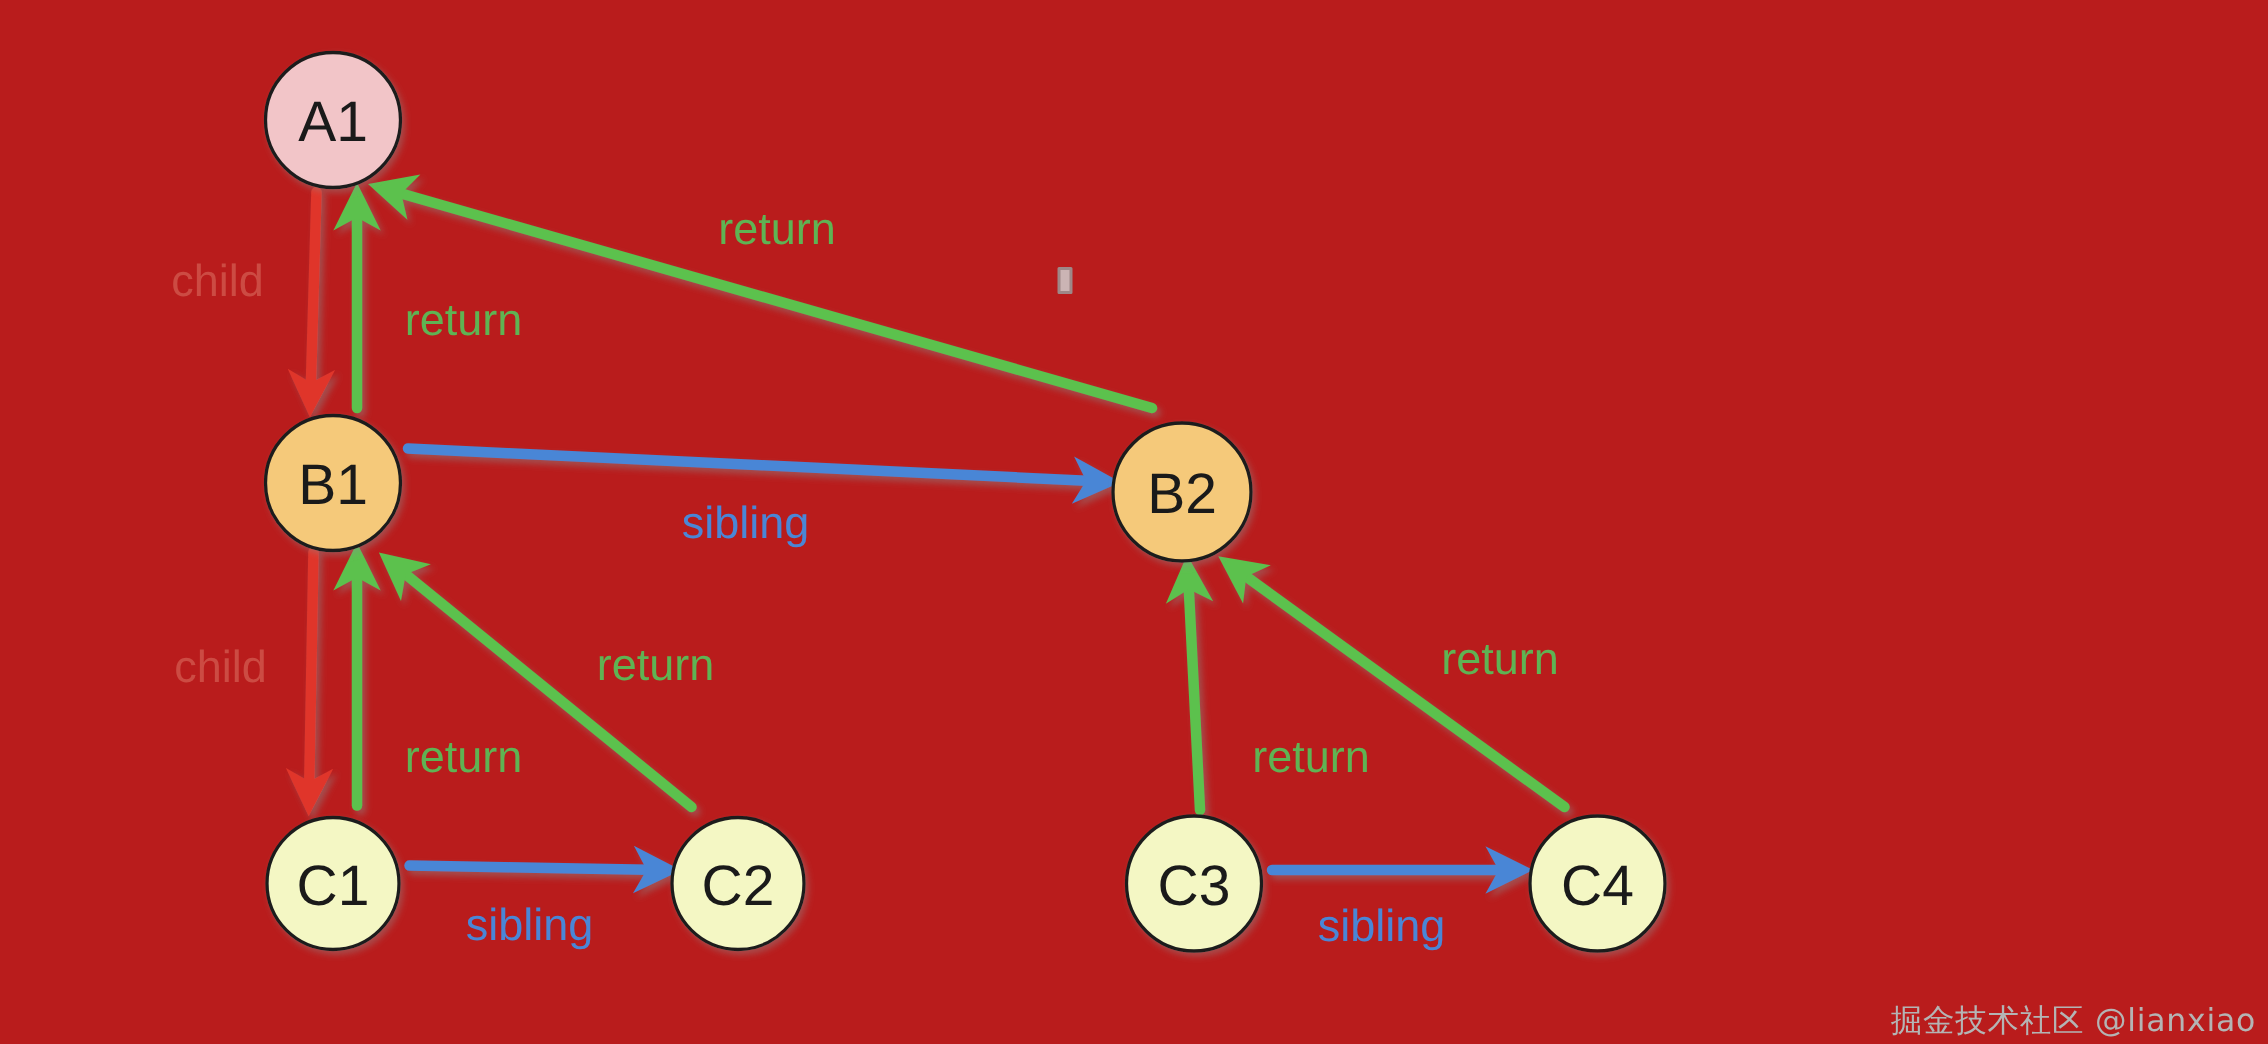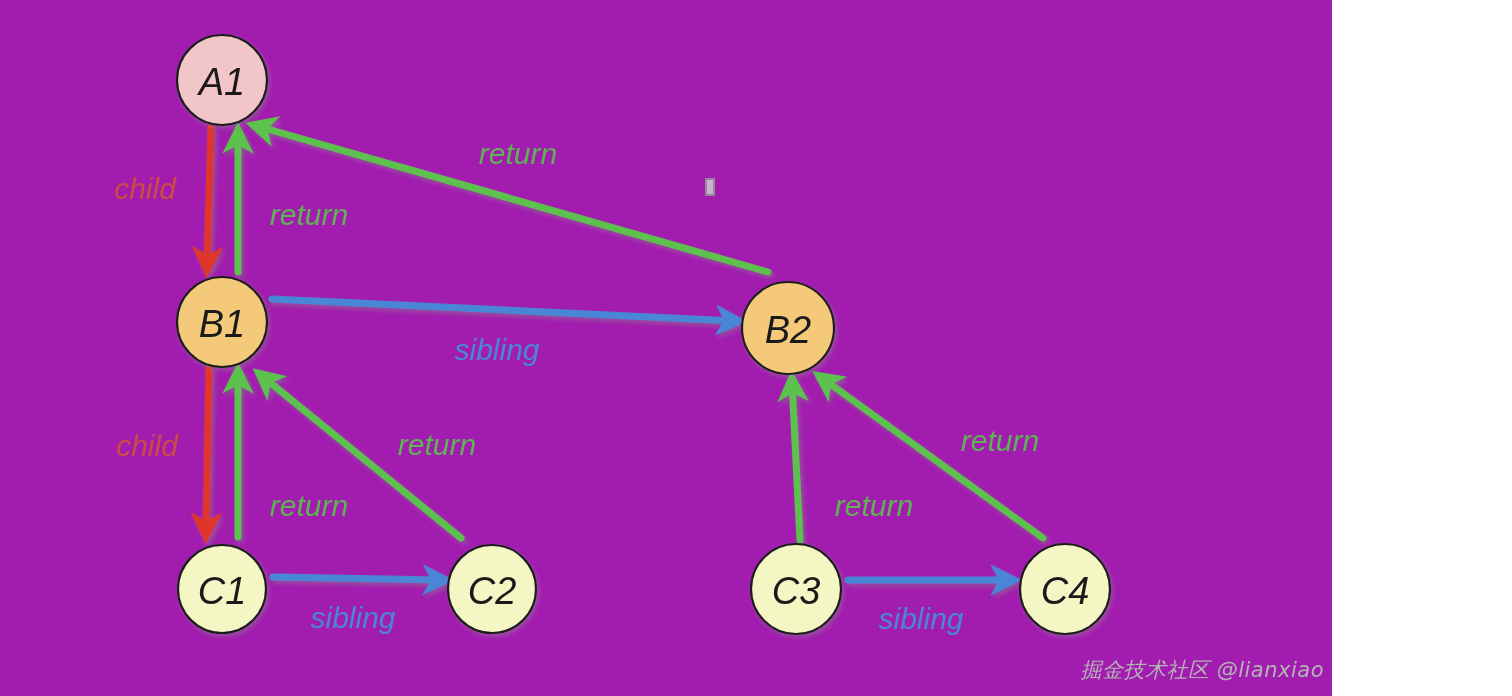--- a/index.html
+++ b/index.html
@@ -2,26 +2,25 @@
 <html><head>
 <meta charset="utf-8">
 <style>
   html, body {
     margin: 0;
     padding: 0;
     background: #ffffff;
   }
   #stage {
     position: relative;
-    width: 1332px;
+    width: 1512px;
     height: 696px;
-    background: #a21caf;
+    background: #b91c1c;
     overflow: hidden;
     font-family: "Liberation Sans", sans-serif;
-    font-style: italic;
   }
   #canvas {
     position: absolute;
     left: 0;
     top: 0;
     width: 1512px;
     height: 696px;
   }
   .node-label {
     font-family: "Liberation Sans", sans-serif;
@@ -32,21 +31,21 @@
   }
   .edge-label {
     font-family: "Liberation Sans", sans-serif;
     font-size: 30px;
     text-anchor: middle;
     dominant-baseline: central;
   }
   .watermark {
     position: absolute;
     right: 8px;
-    bottom: 12px;
+    bottom: 2px;
     font-family: "DejaVu Sans", sans-serif;
     font-size: 21px;
     color: #b4b4b4;
     letter-spacing: 0.5px;
     white-space: nowrap;
     user-select: none;
   }
   .cursor-artifact {
     position: absolute;
     left: 705px;

